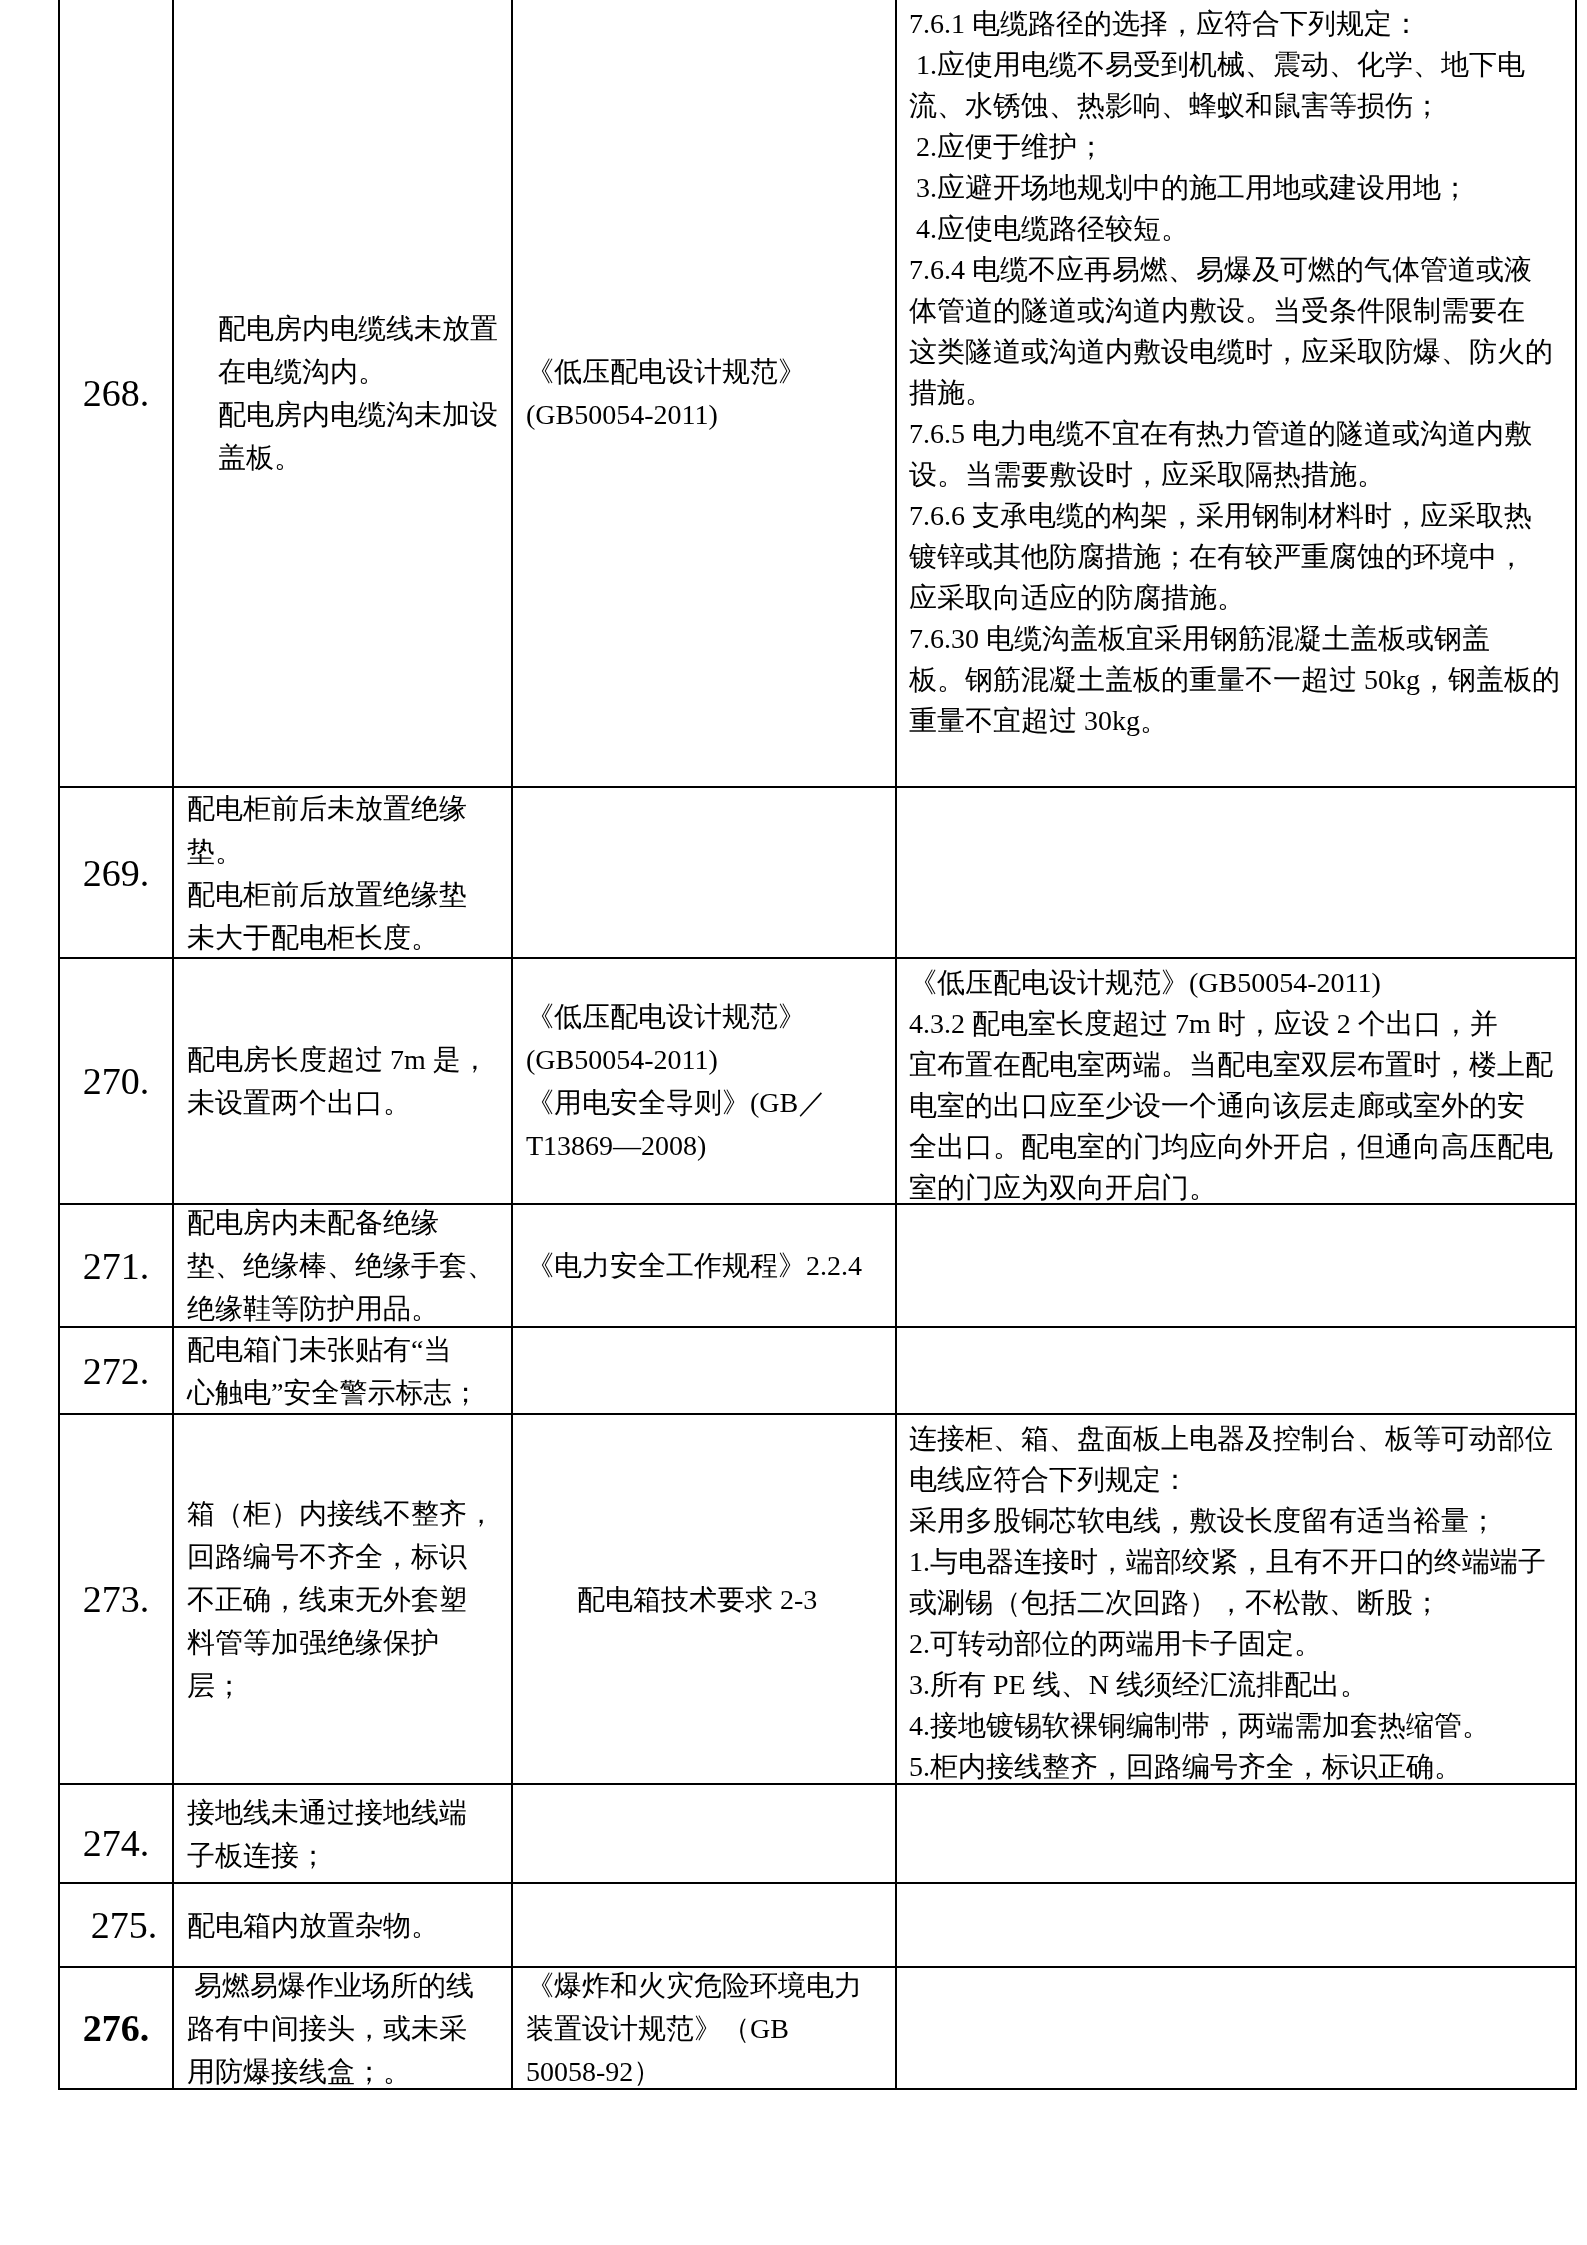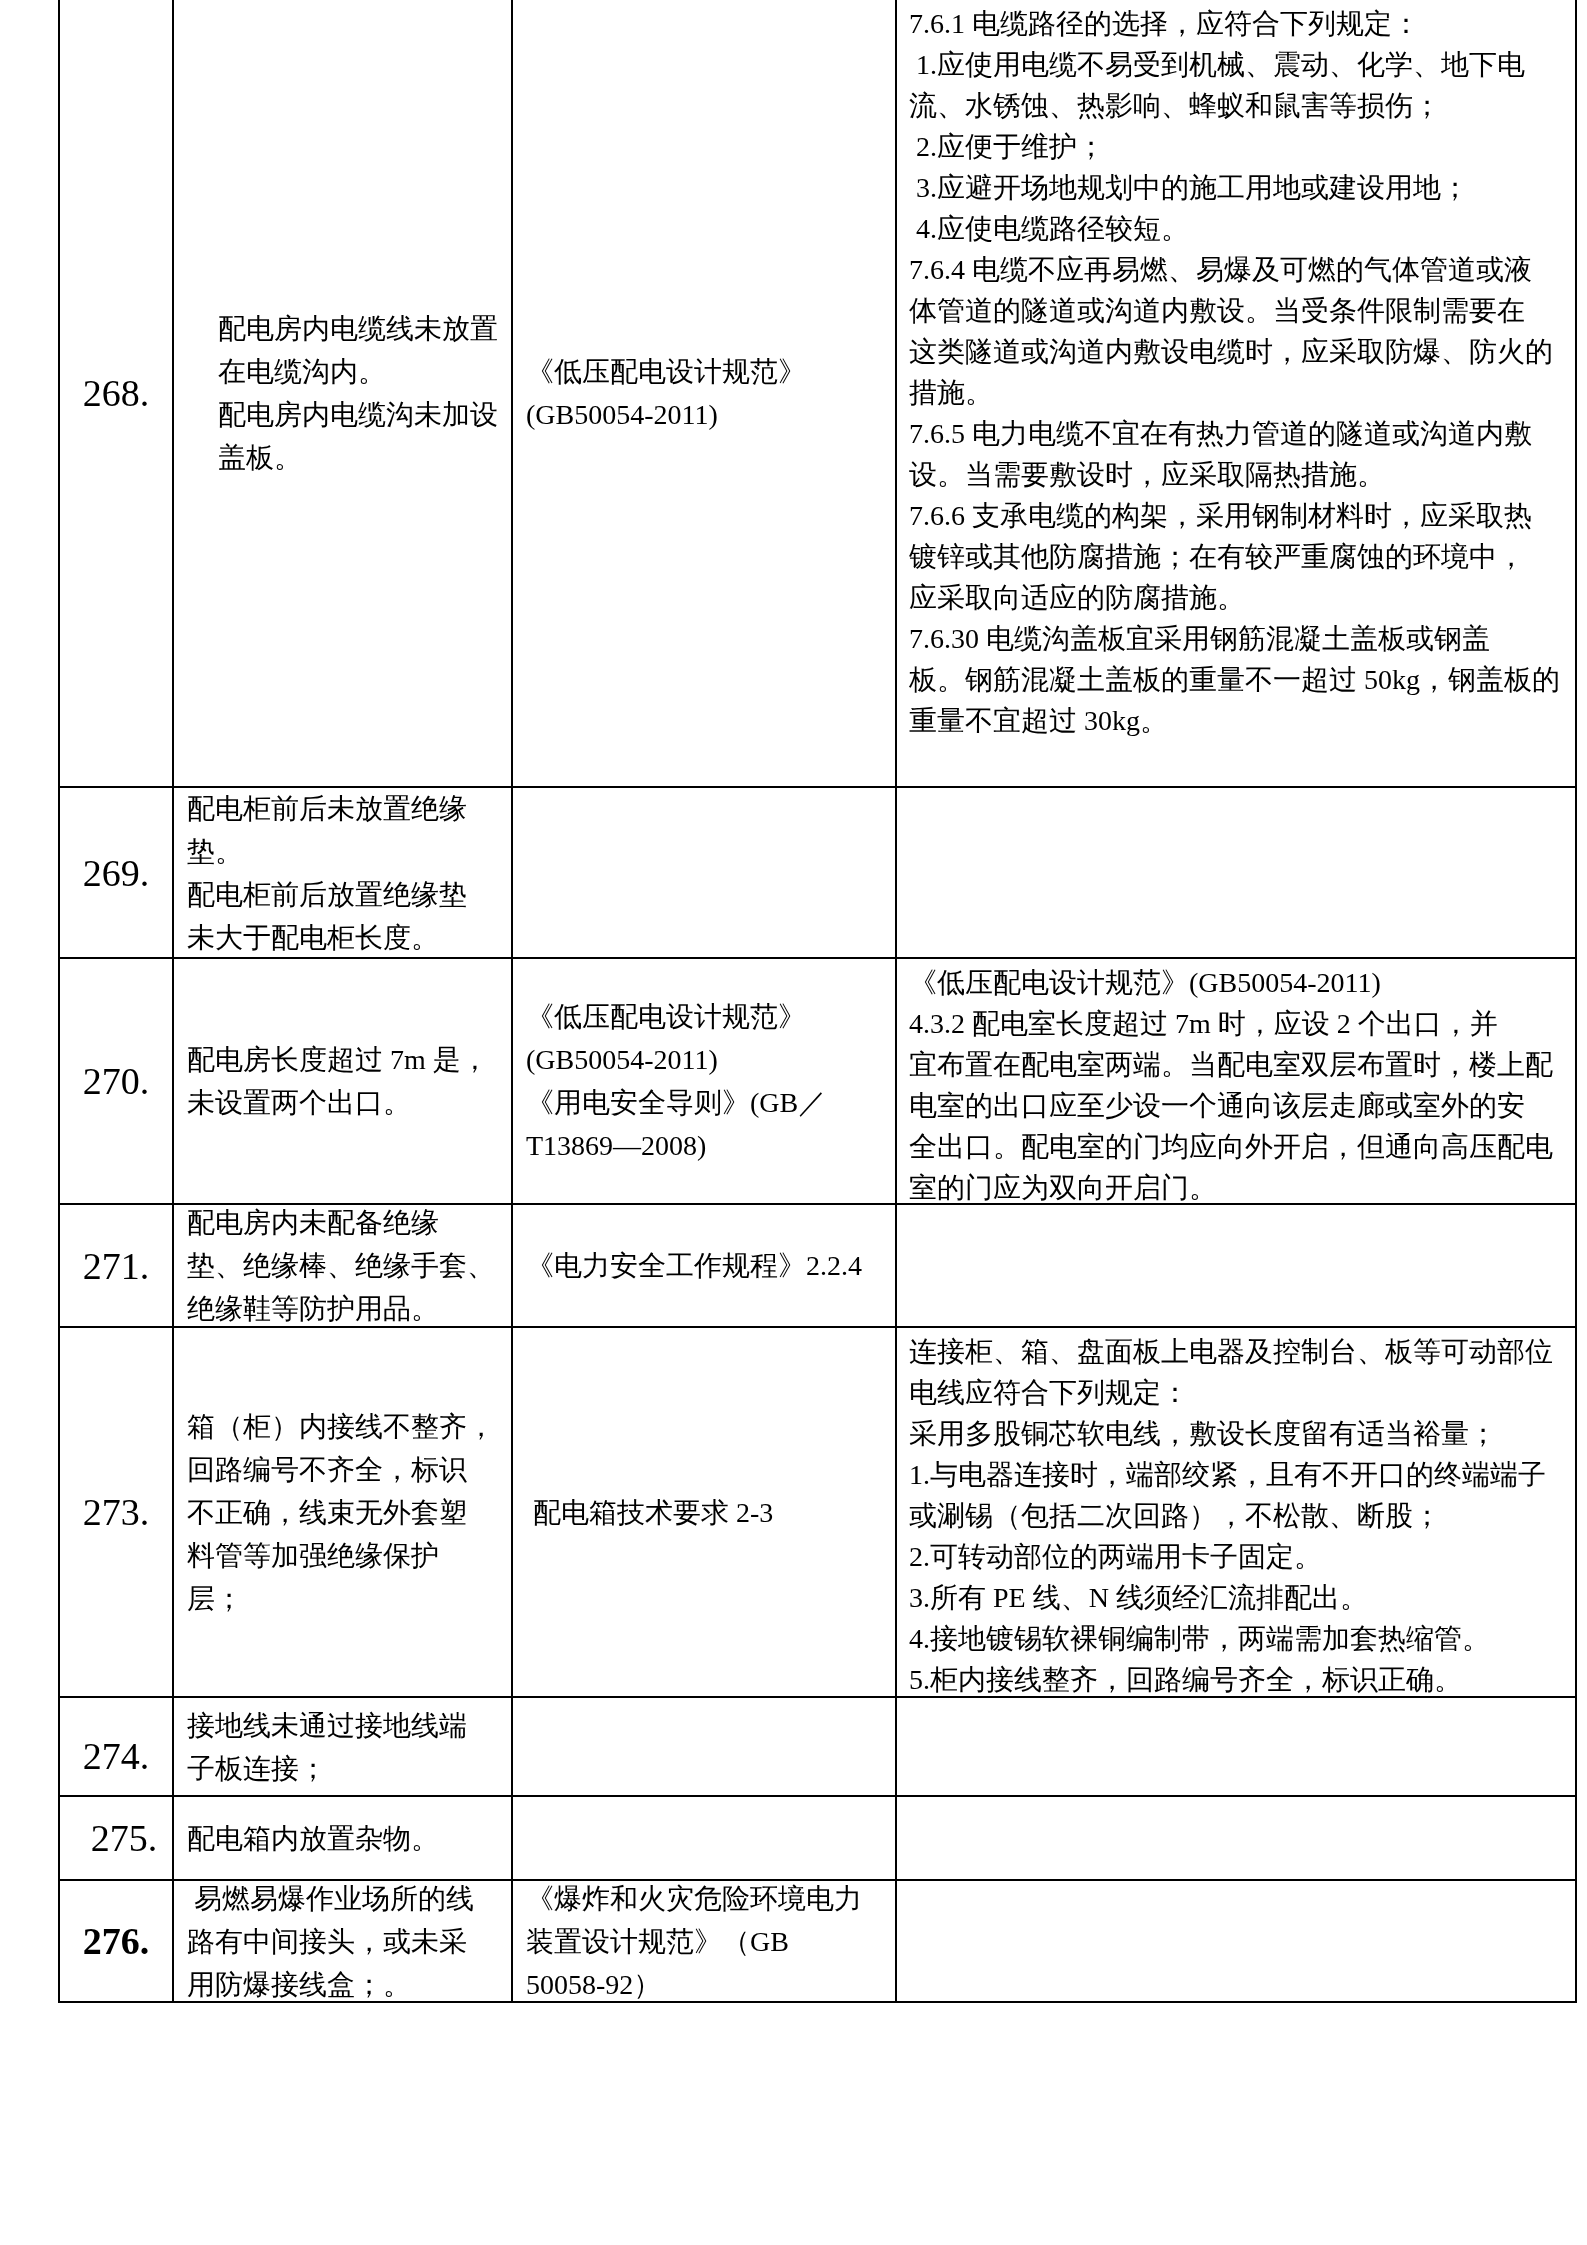--- a/index.html
+++ b/index.html
@@ -192,35 +192,58 @@
             </div>
     </td>
     <td>
       <div class="cell top" style="height: 121px;">
               <div class="reg"></div>
             </div>
     </td>
   </tr>
         <tr>
     <td>
+      <div class="cell" style="height: 85px;">
+              <div class="num">272.</div>
+            </div>
+    </td>
+    <td>
+      <div class="cell" style="height: 85px;">
+              <div class="issue">配电箱门未张贴有“当
+心触电”安全警示标志；</div>
+            </div>
+    </td>
+    <td>
+      <div class="cell" style="height: 85px;">
+              <div class="ref"></div>
+            </div>
+    </td>
+    <td>
+      <div class="cell top" style="height: 85px;">
+              <div class="reg"></div>
+            </div>
+    </td>
+  </tr>
+        <tr>
+    <td>
       <div class="cell" style="height: 368px;">
               <div class="num">273.</div>
             </div>
     </td>
     <td>
       <div class="cell" style="height: 368px;">
               <div class="issue">箱（柜）内接线不整齐，
 回路编号不齐全，标识
 不正确，线束无外套塑
 料管等加强绝缘保护
 层；</div>
             </div>
     </td>
     <td>
-      <div class="cell" style="height: 368px;">
+      <div class="cell" style="height: 368px; margin-left: 44px;">
               <div class="ref"> 配电箱技术要求 2-3</div>
             </div>
     </td>
     <td>
       <div class="cell top" style="height: 368px;">
               <div class="reg">连接柜、箱、盘面板上电器及控制台、板等可动部位
 电线应符合下列规定：
 采用多股铜芯软电线，敷设长度留有适当裕量；
 1.与电器连接时，端部绞紧，且有不开口的终端端子
 或涮锡（包括二次回路），不松散、断股；

